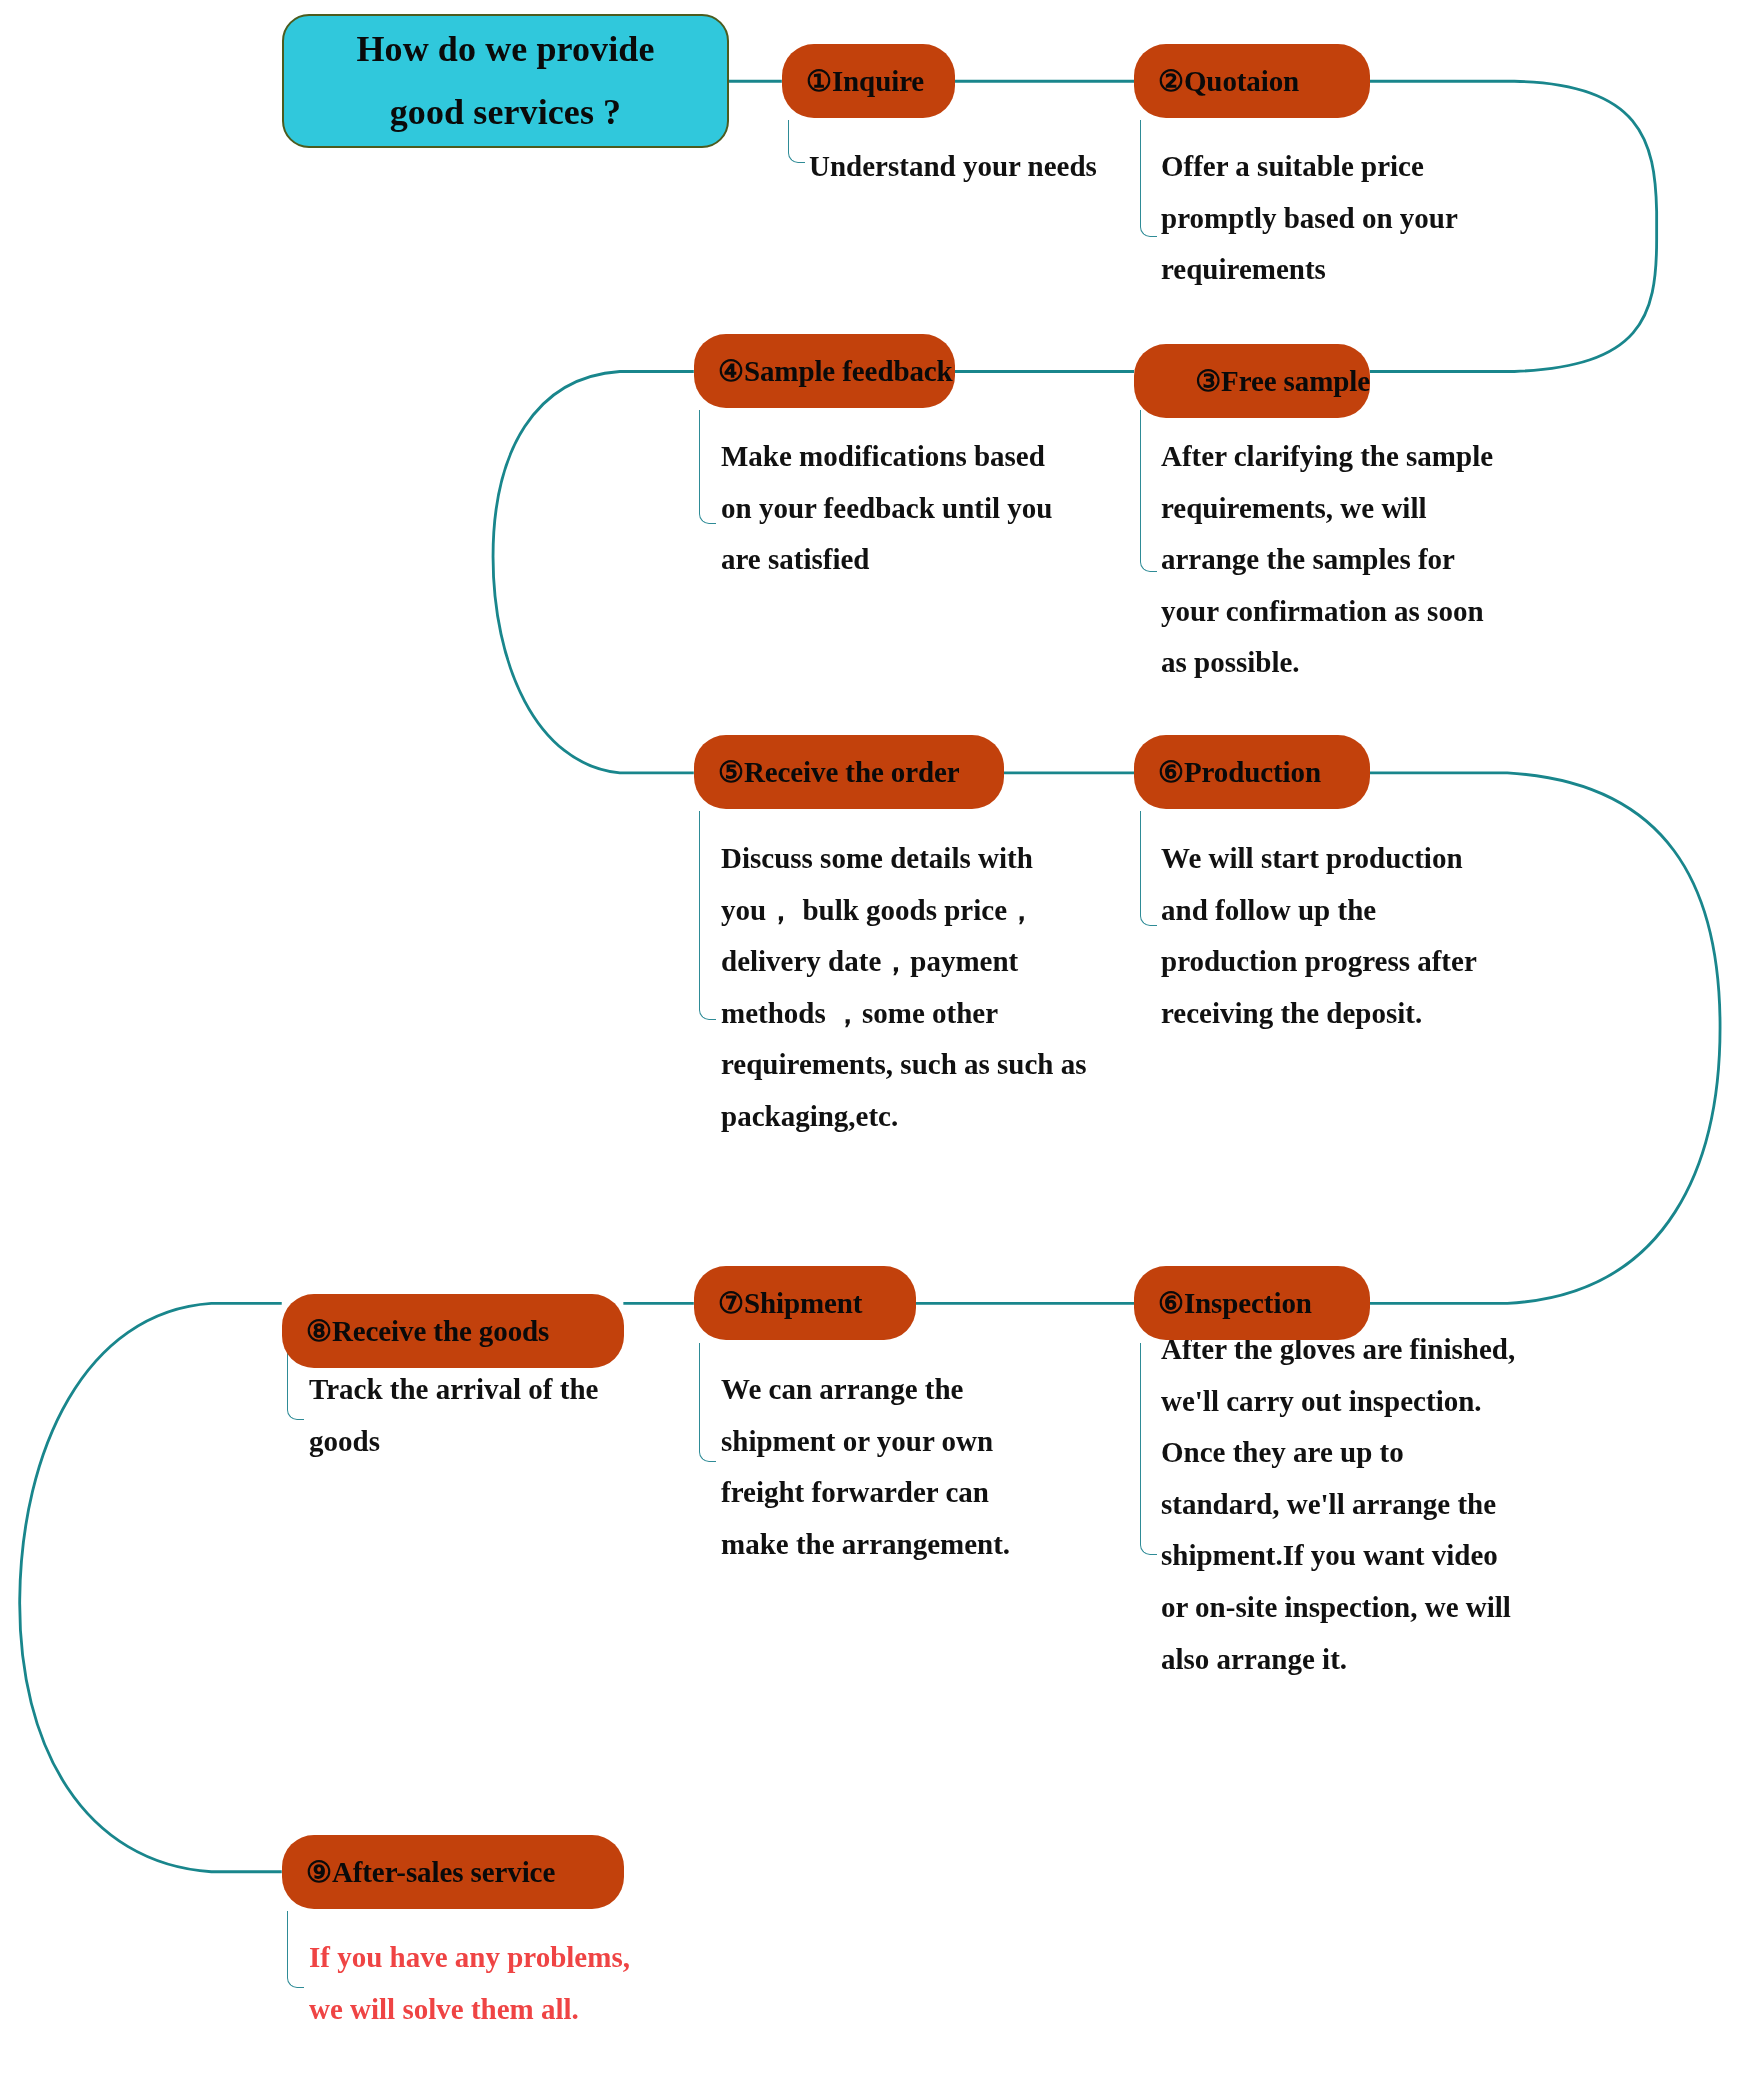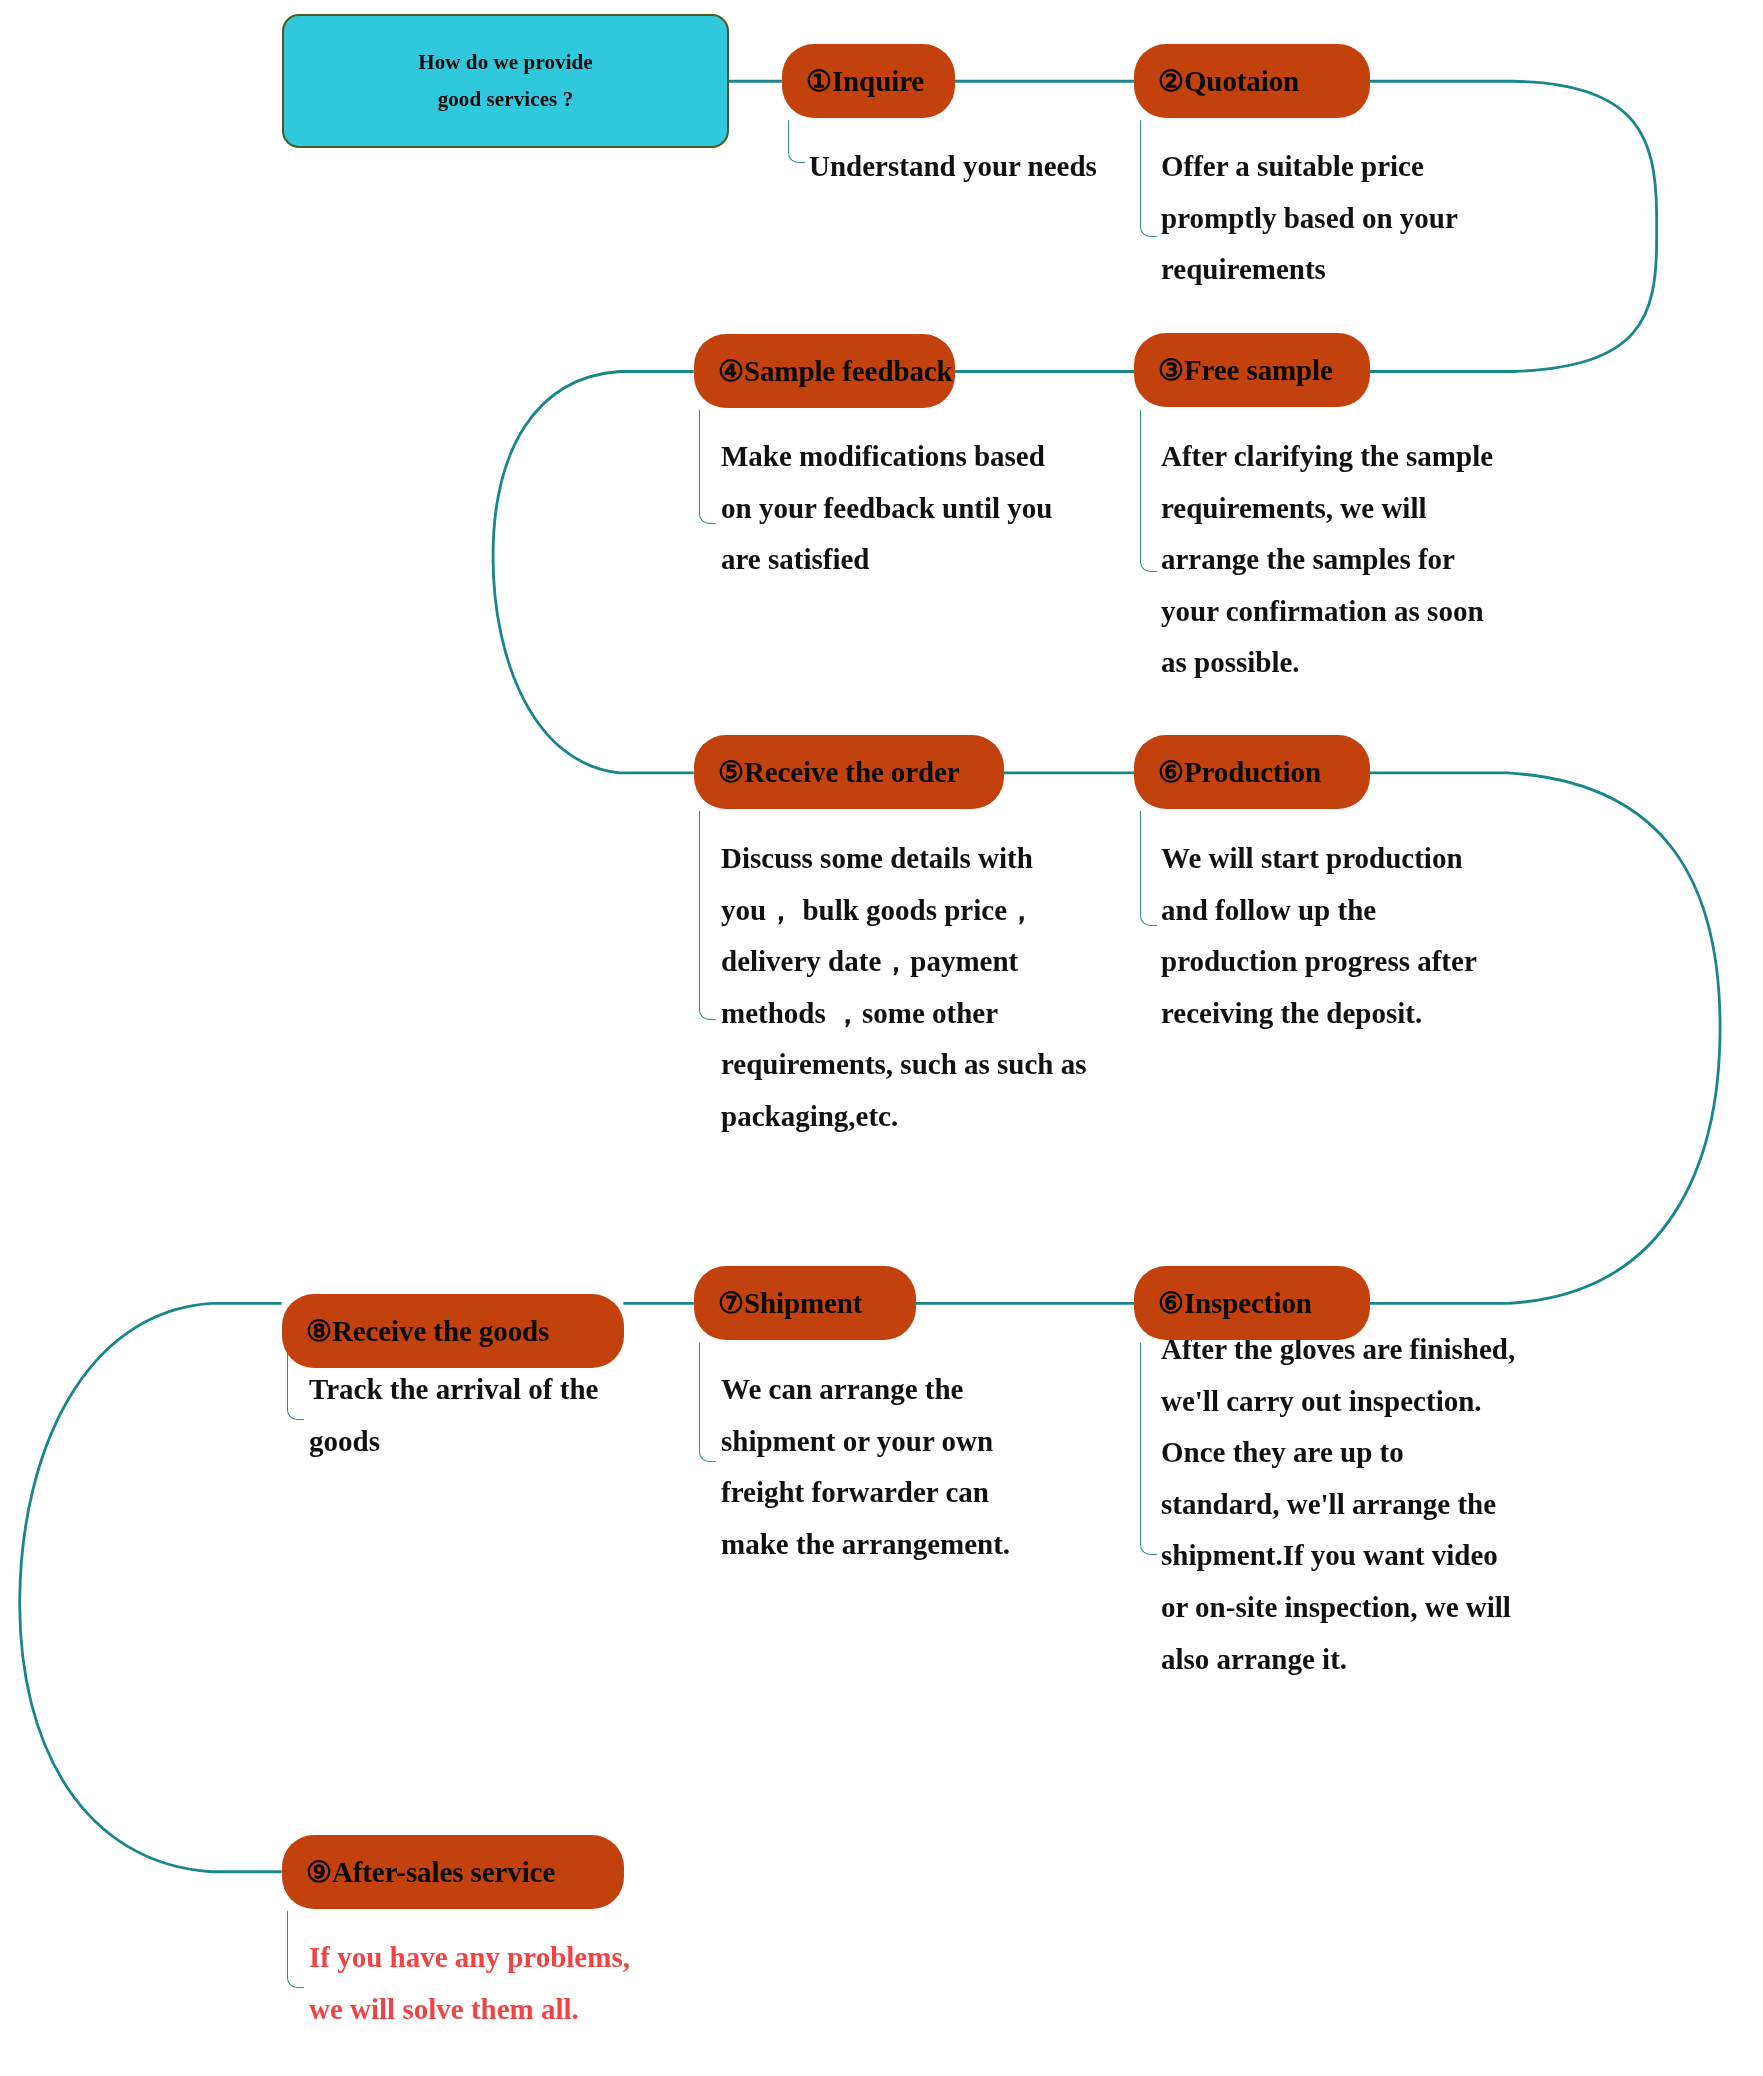--- a/index.html
+++ b/index.html
@@ -16,25 +16,25 @@
     display:flex;align-items:center;justify-content:flex-start;
     box-sizing:border-box;
     color:#0a0a0a;
     font-weight:700;
     white-space:nowrap;
     z-index:3;
   }
   .node.root{
     background:#30C8DC;
     border:2.1px solid #4C5B1E;
-    border-radius:17px;
+    border-radius:27px;
     justify-content:center;
     text-align:center;
     line-height:1.75;
-    font-size:21px;
+    font-size:36px;
     letter-spacing:0.1px;
   }
   .node.step{
     background:#c2410c;
     border-radius:32px;
     font-size:29px;
     padding-left:24px;
     letter-spacing:-0.1px;
   }
   .root-inner{display:block;}
@@ -113,21 +113,21 @@
   </div>
   <div class="bracket" style="left:1140px;top:120px;height:116px;"></div>
   <div class="desc" style="left:1161px;top:141px;width:335px;">Offer a suitable price promptly based on your requirements</div>
 
   <div class="node step" style="left:694px;top:334px;width:261px;height:74px;">
     <span>④Sample feedback</span>
   </div>
   <div class="bracket" style="left:699px;top:410px;height:113px;"></div>
   <div class="desc" style="left:721px;top:431px;width:338px;">Make modifications based on your feedback until you are satisfied</div>
 
-  <div class="node step" style="left:1134px;top:333px;width:236px;height:74px;">
+  <div class="node step" style="left:1134px;top:344px;width:236px;height:74px;justify-content:flex-end;">
     <span>③Free sample</span>
   </div>
   <div class="bracket" style="left:1140px;top:410px;height:161px;"></div>
   <div class="desc" style="left:1161px;top:431px;width:352px;">After clarifying the sample requirements, we will arrange the samples for your confirmation as soon as possible.</div>
 
   <div class="node step" style="left:694px;top:735px;width:310px;height:74px;">
     <span>⑤Receive the order</span>
   </div>
   <div class="bracket" style="left:699px;top:811px;height:208px;"></div>
   <div class="desc" style="left:721px;top:833px;width:380px;">Discuss some details with you， bulk goods price， delivery date，payment methods ，some other requirements, such as such as packaging,etc.</div>

